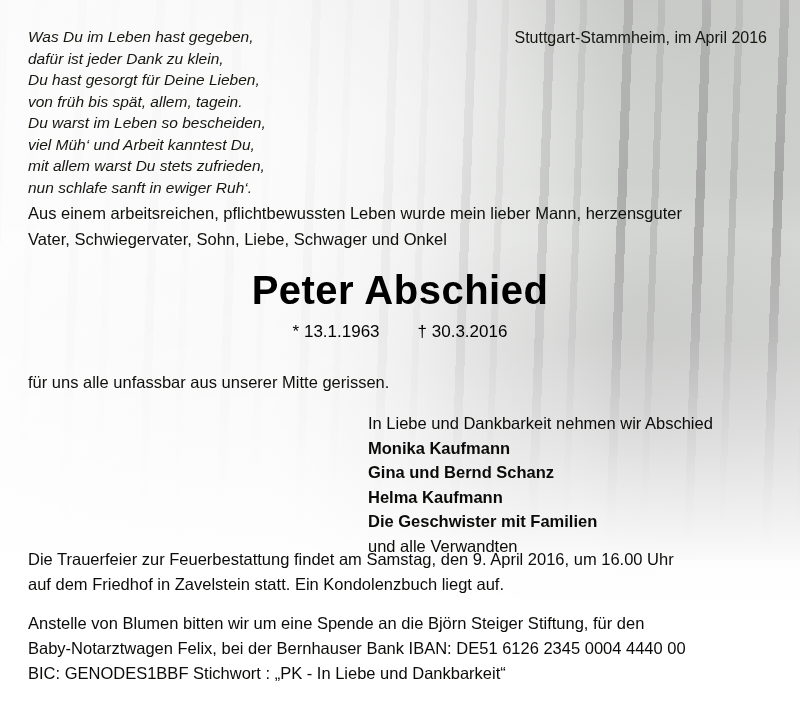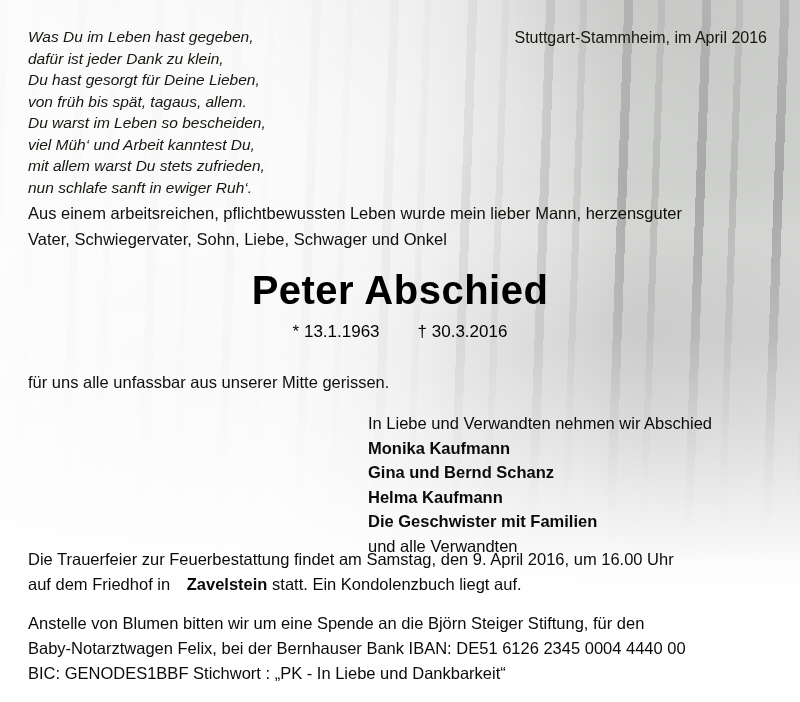--- a/index.html
+++ b/index.html
@@ -154,21 +154,21 @@
 
   .funeral {
     position: absolute;
     left: 28px;
     top: 547px;
     width: 752px;
     font-size: 16.5px;
     line-height: 25px;
     color: #0b0c09;
   }
-  .funeral b { font-weight: bold; margin-left: 12px; }
+  .funeral b { font-weight: normal; }
 
   .donation {
     position: absolute;
     left: 28px;
     top: 611px;
     width: 760px;
     font-size: 16.5px;
     line-height: 25px;
     color: #0b0c09;
   }
@@ -182,21 +182,21 @@
   <div class="photo-haze"></div>
   <div class="veil"></div>
   <div class="veil2"></div>
 
   <div class="content">
 
     <div class="poem">
       <div>Was Du im Leben hast gegeben,</div>
       <div>dafür ist jeder Dank zu klein,</div>
       <div>Du hast gesorgt für Deine Lieben,</div>
-      <div>von früh bis spät, tagaus, allem.</div>
+      <div>von früh bis spät, allem, tagein.</div>
       <div>Du warst im Leben so bescheiden,</div>
       <div>viel Müh‘ und Arbeit kanntest Du,</div>
       <div>mit allem warst Du stets zufrieden,</div>
       <div>nun schlafe sanft in ewiger Ruh‘.</div>
     </div>
 
     <div class="place-date">Stuttgart-Stammheim, im April 2016</div>
 
     <div class="intro">
       <div>Aus einem arbeitsreichen, pflichtbewussten Leben wurde mein lieber Mann, herzensguter</div>
@@ -205,21 +205,21 @@
 
     <div class="name">Peter Abschied</div>
 
     <div class="dates">
       <span>* 13.1.1963</span><span class="sep"></span><span>† 30.3.2016</span>
     </div>
 
     <div class="line-after">für uns alle unfassbar aus unserer Mitte gerissen.</div>
 
     <div class="mourners">
-      <div>In Liebe und Verwandten nehmen wir Abschied</div>
+      <div>In Liebe und Dankbarkeit nehmen wir Abschied</div>
       <div class="b">Monika Kaufmann</div>
       <div class="b">Gina und Bernd Schanz</div>
       <div class="b">Helma Kaufmann</div>
       <div class="b">Die Geschwister mit Familien</div>
       <div>und alle Verwandten</div>
     </div>
 
     <div class="funeral">
       <div>Die Trauerfeier zur Feuerbestattung findet am Samstag, den 9. April 2016, um 16.00 Uhr</div>
       <div><span>auf dem Friedhof in </span><b>Zavelstein</b><span> statt. Ein Kondolenzbuch liegt auf.</span></div>

